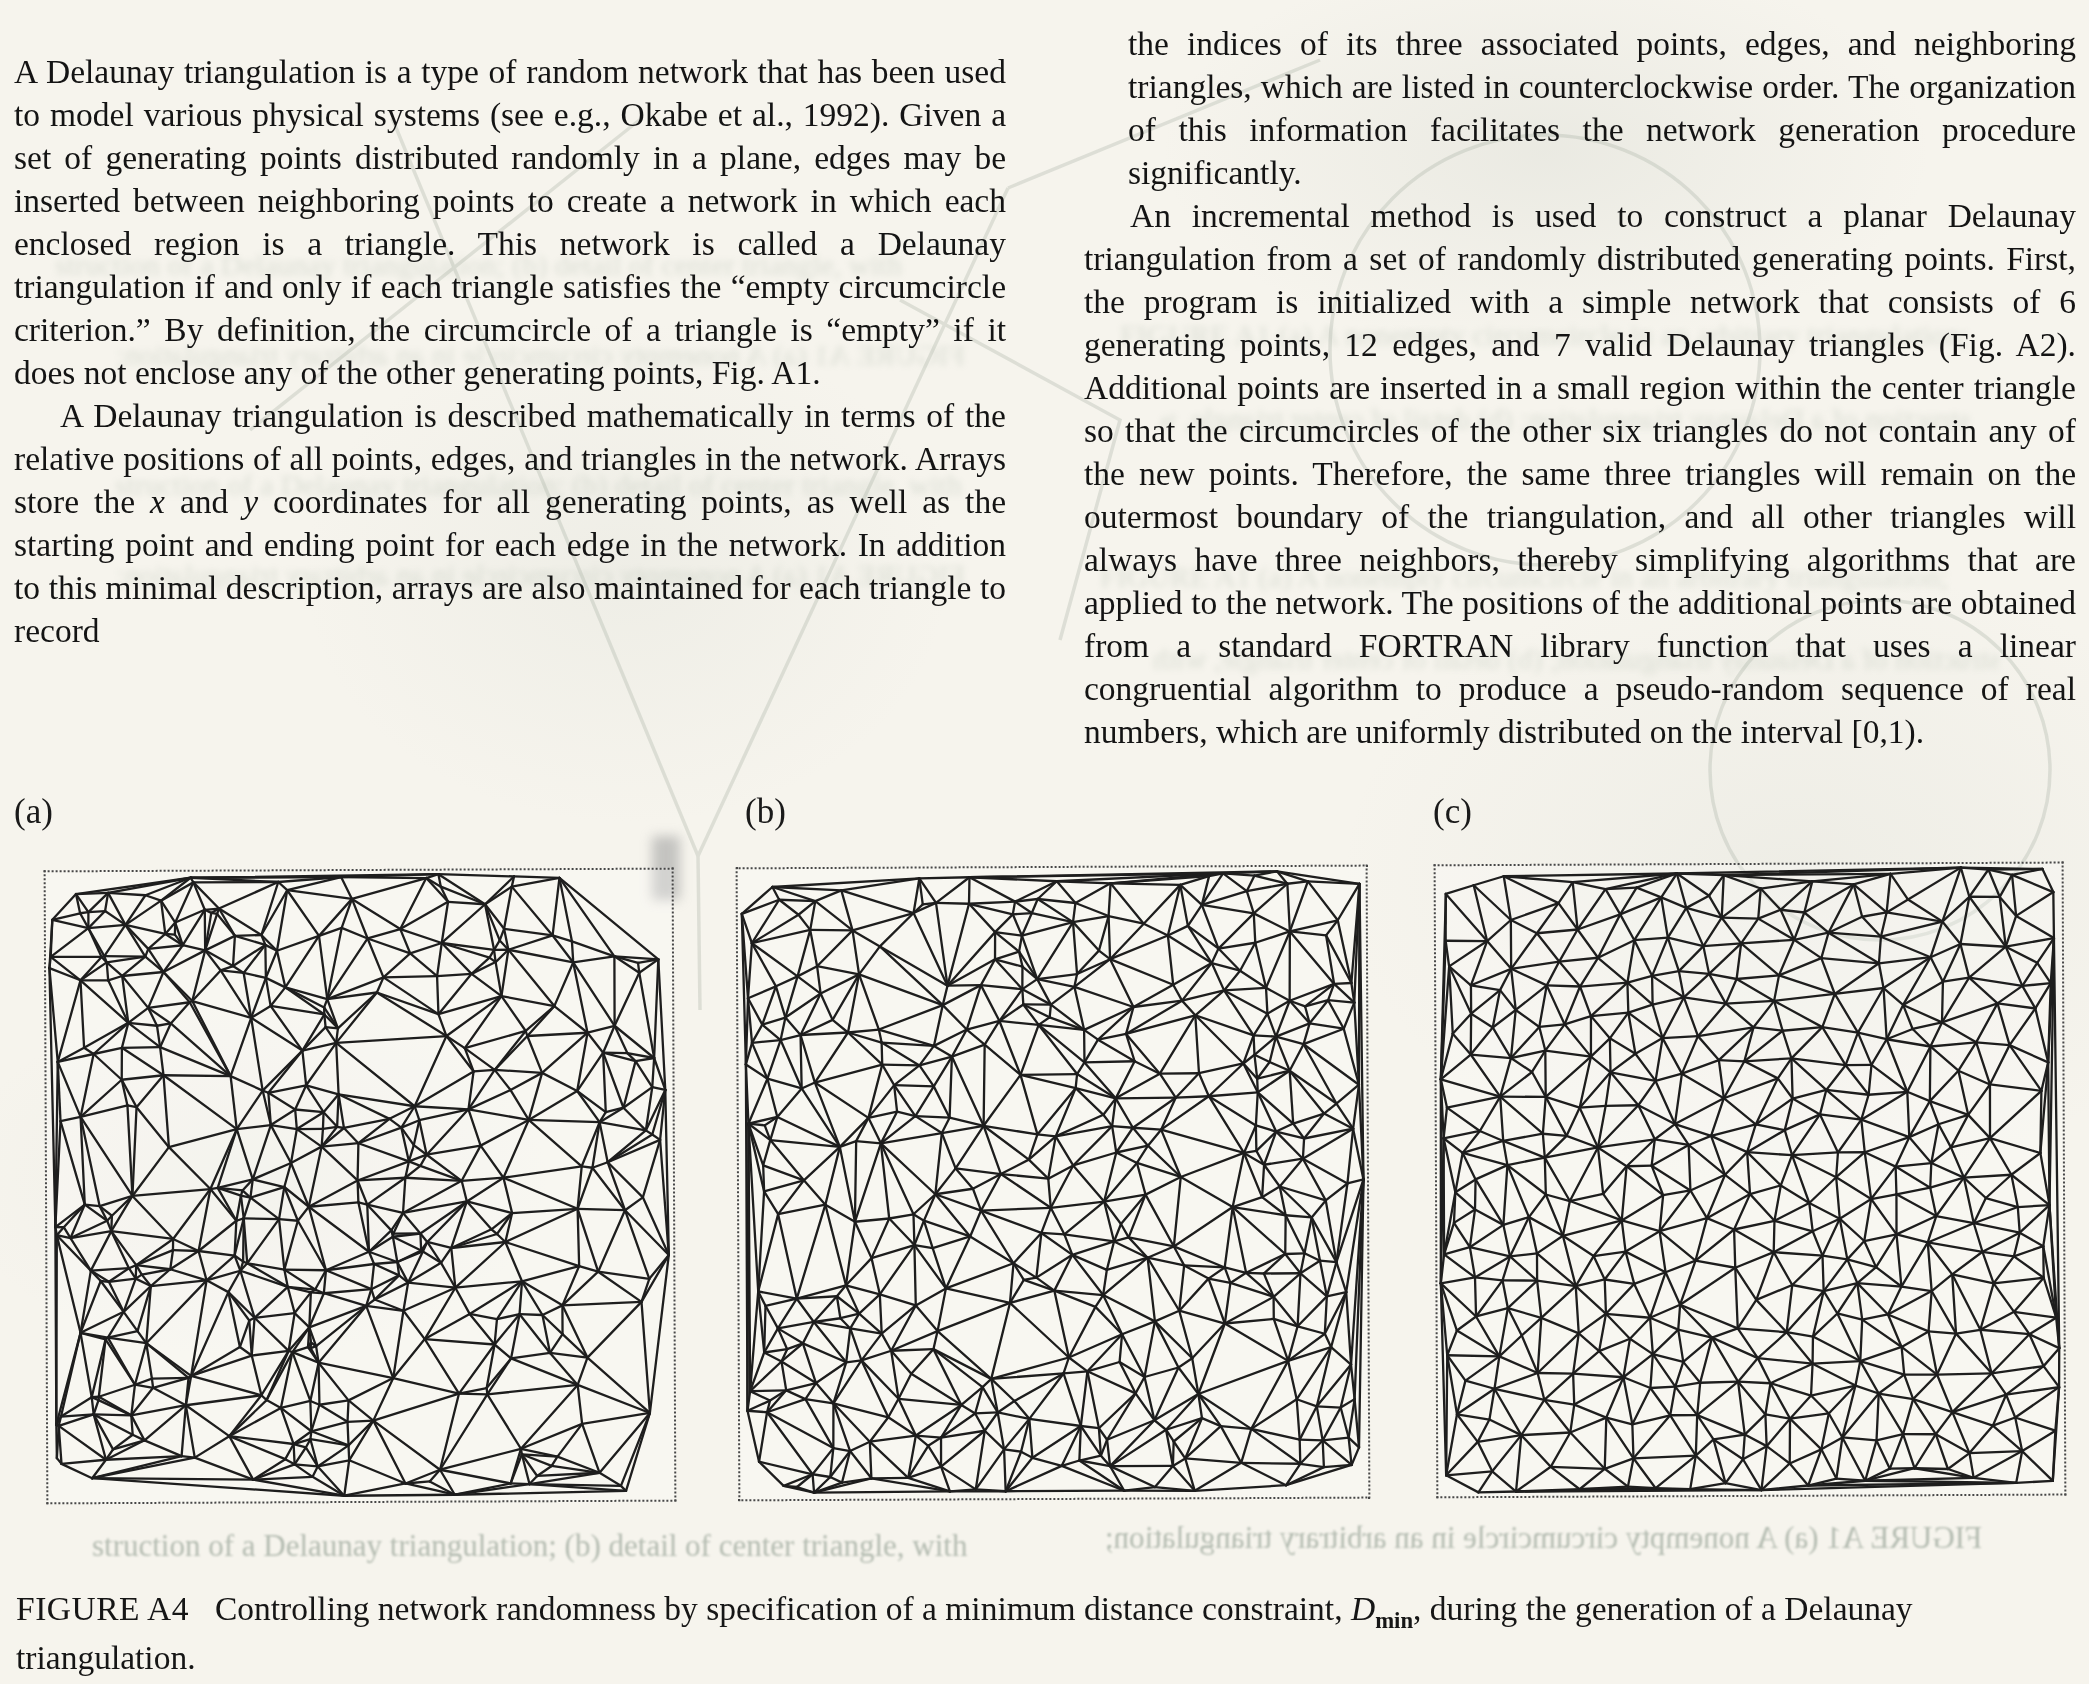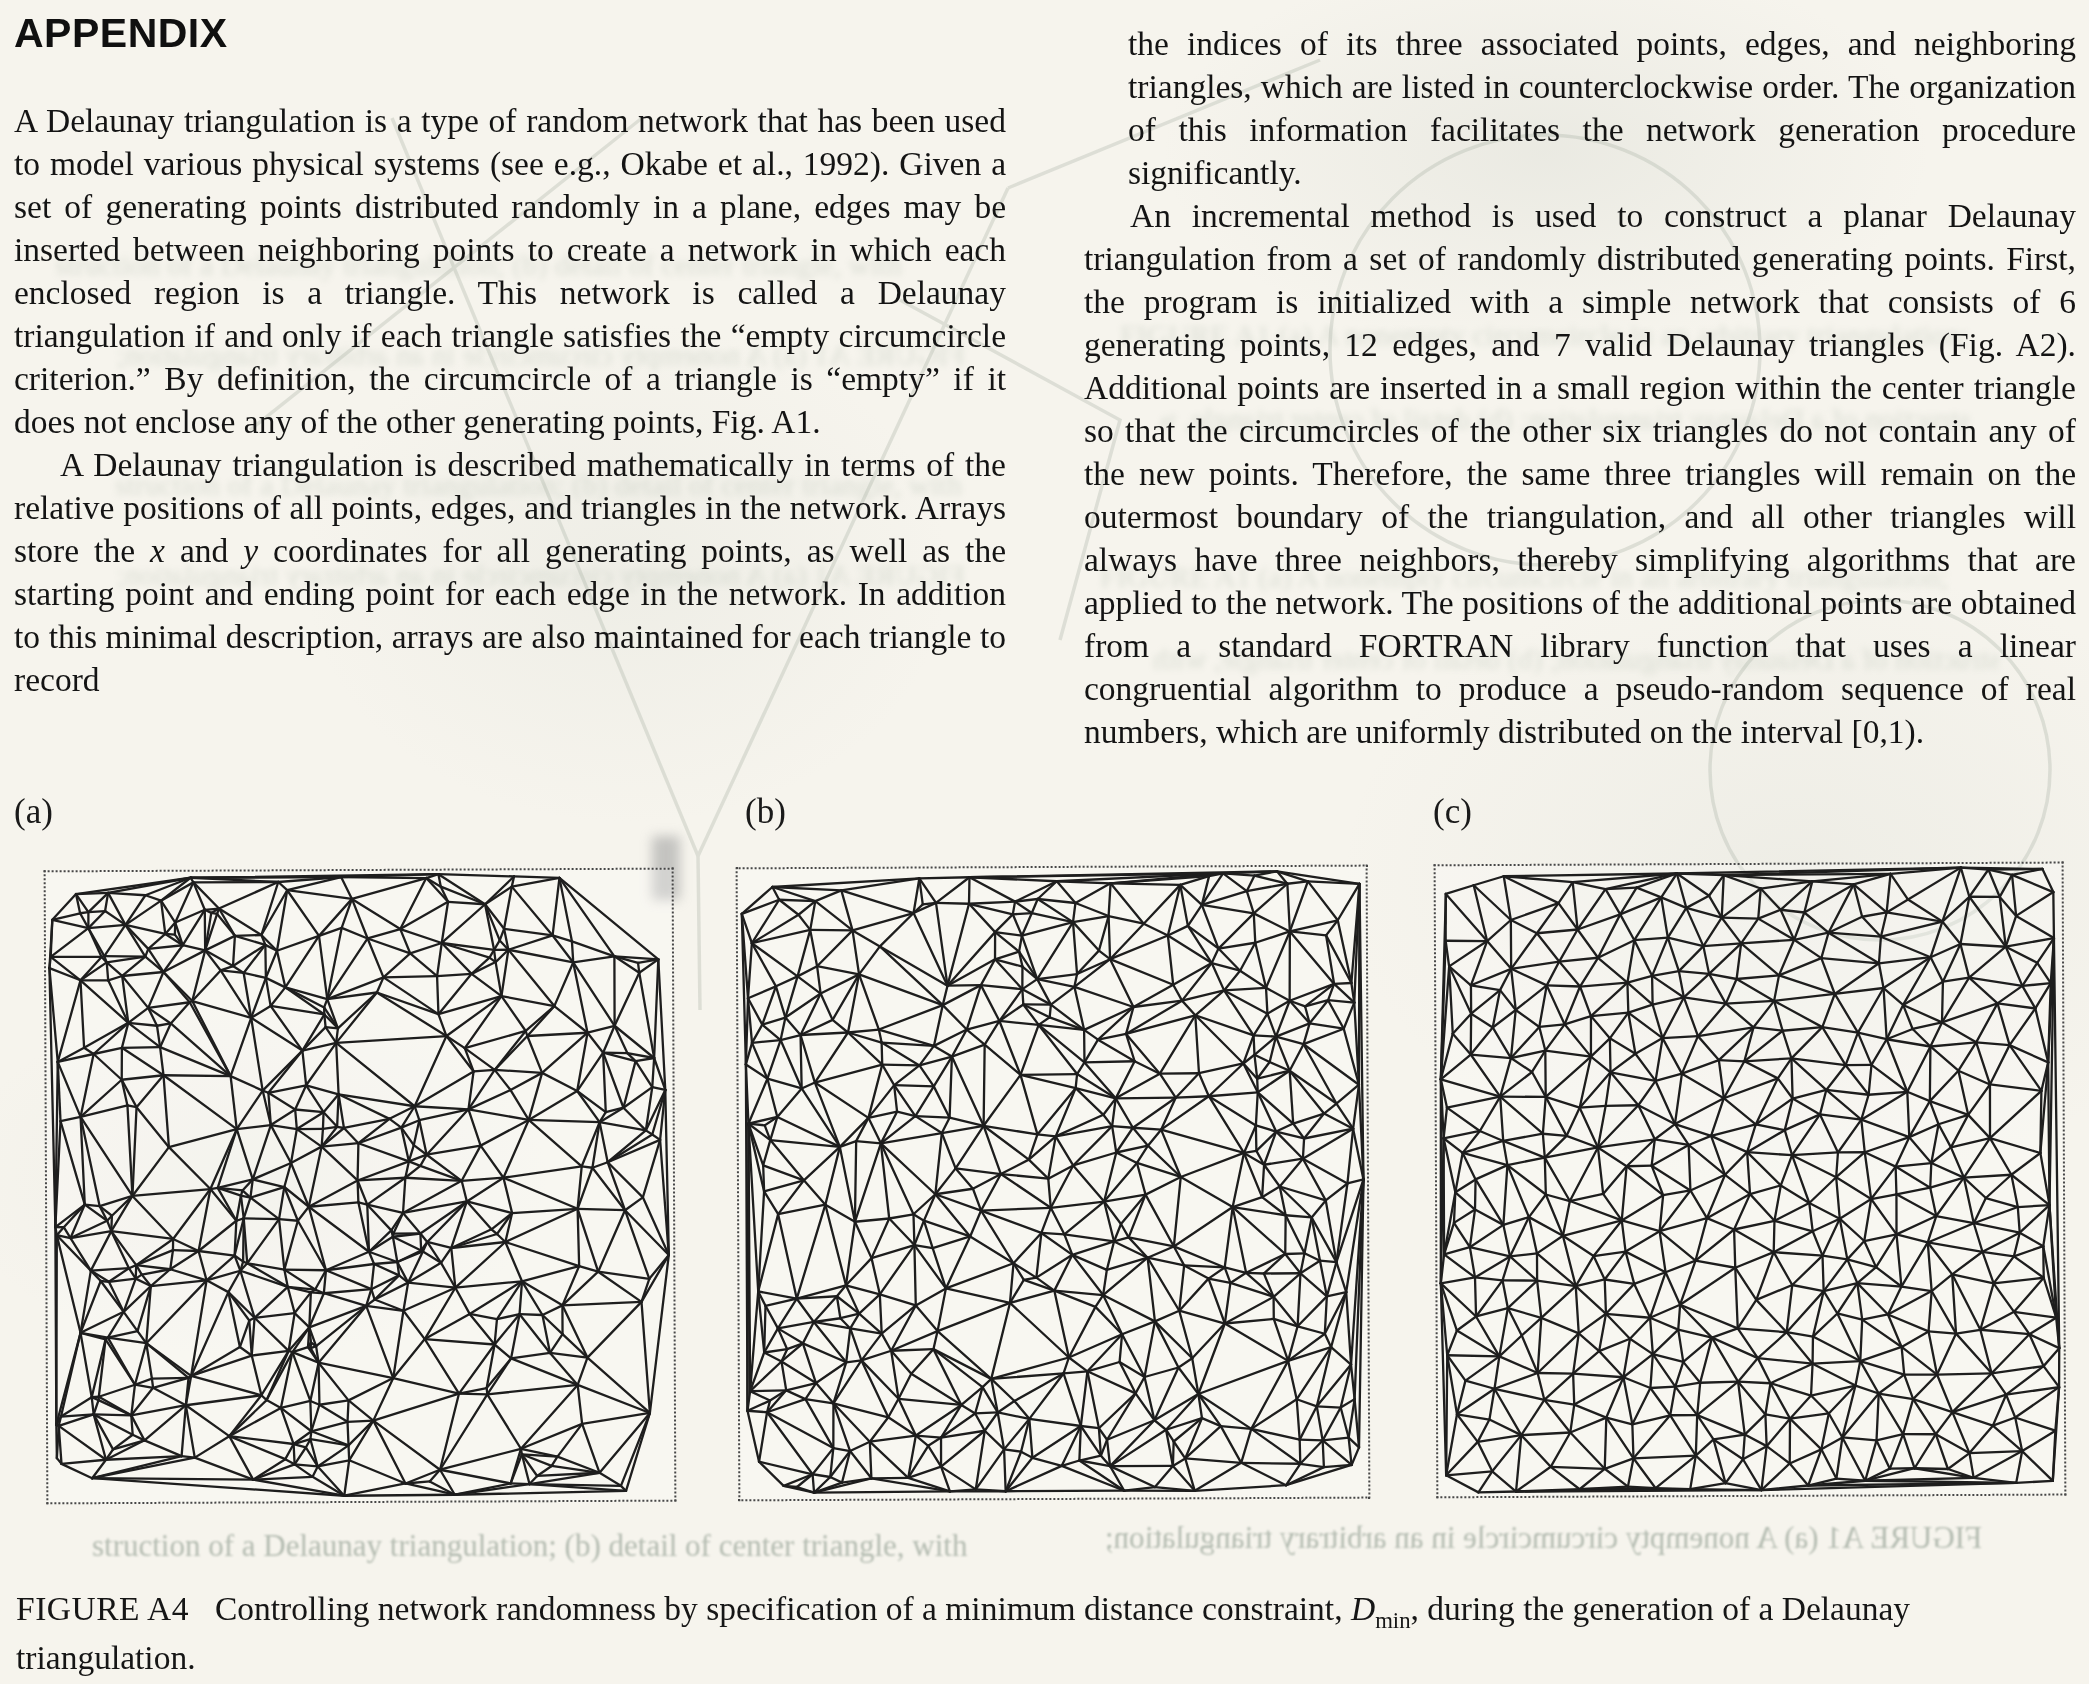--- a/index.html
+++ b/index.html
@@ -30,21 +30,21 @@
   
   .columns{position:absolute;left:14px;top:8px;width:2062px;display:flex;gap:78px;}
   .col{width:992px;font-size:33.5px;line-height:43px;text-align:justify;}
   h1{font:700 41px "Liberation Sans",sans-serif;margin:2px 0 0;letter-spacing:.5px;color:#101010;}
   h2{font:700 45px "Liberation Sans",sans-serif;margin:41px 0 0;letter-spacing:.2px;color:#101010;}
   p{margin:0;}
   .col-left .body-first{margin-top:42px;}
   .col-right .body-first{margin-top:14px;margin-left:44px;}
   .indent{text-indent:46px;}
   i{font-style:italic;}
-  sub{font-size:.68em;font-style:normal;line-height:0;}
+  sub{font-size:.68em;font-style:normal;line-height:0;font-weight:bold;}
   
   .panel-label{position:absolute;font-size:35px;color:#1a1a1a;}
   .panels-row{position:absolute;left:0;top:862px;width:2089px;height:648px;
     transform:rotate(-.25deg);transform-origin:50% 50%;}
   .panel{position:absolute;top:4px;height:630px;border:2px dotted #474747;background:rgba(255,255,255,.25);}
   .panel-a{left:45px;width:626px;}
   .panel-b{left:737px;width:628px;}
   .panel-c{left:1435px;width:626px;}
   .panel svg{display:block;width:100%;height:100%;}
   
@@ -75,21 +75,20 @@
   <span class="texture mirror" style="left:60px;top:558px;width:905px;">FIGURE A1   (a) A nonempty circumcircle in an arbitrary triangulation;</span>
   <span class="texture" style="left:1120px;top:318px;width:900px;">FIGURE A1   (a) A nonempty circumcircle in an arbitrary triangulation;</span>
   <span class="texture mirror" style="left:1160px;top:402px;width:810px;">struction of a Delaunay triangulation; (b) detail of center triangle, with</span>
   <span class="texture" style="left:1100px;top:560px;width:900px;">FIGURE A1   (a) A nonempty circumcircle in an arbitrary triangulation;</span>
   <span class="texture mirror" style="left:1150px;top:642px;width:850px;">struction of a Delaunay triangulation; (b) detail of center triangle, with</span>
 
   <div class="smudge"></div>
 
   <div class="columns">
     <div class="col col-left">
-      <h1>APPENDIX</h1>
       <p class="body-first">A Delaunay triangulation is a type of random network that has been used to model various physical systems (see e.g., Okabe et al., 1992). Given a set of generating points distributed randomly in a plane, edges may be inserted between neighboring points to create a network in which each enclosed region is a triangle. This network is called a Delaunay triangulation if and only if each triangle satisfies the “empty circumcircle criterion.” By definition, the circumcircle of a triangle is “empty” if it does not enclose any of the other generating points, Fig. A1.</p>
       <p class="indent">A Delaunay triangulation is described mathematically in terms of the relative positions of all points, edges, and triangles in the network. Arrays store the <i>x</i> and <i>y</i> coordinates for all generating points, as well as the starting point and ending point for each edge in the network. In addition to this minimal description, arrays are also maintained for each triangle to record</p>
     </div>
     <div class="col col-right">
       <p class="body-first">the indices of its three associated points, edges, and neighboring triangles, which are listed in counterclockwise order. The organization of this information facilitates the network generation procedure significantly.</p>
       <p class="indent">An incremental method is used to construct a planar Delaunay triangulation from a set of randomly distributed generating points. First, the program is initialized with a simple network that consists of 6 generating points, 12 edges, and 7 valid Delaunay triangles (Fig. A2). Additional points are inserted in a small region within the center triangle so that the circumcircles of the other six triangles do not contain any of the new points. Therefore, the same three triangles will remain on the outermost boundary of the triangulation, and all other triangles will always have three neighbors, thereby simplifying algorithms that are applied to the network. The positions of the additional points are obtained from a standard FORTRAN library function that uses a linear congruential algorithm to produce a pseudo-random sequence of real numbers, which are uniformly distributed on the interval [0,1).</p>
     </div>
   </div>
 
   <span class="panel-label" style="left:14px;top:792px;">(a)</span>

